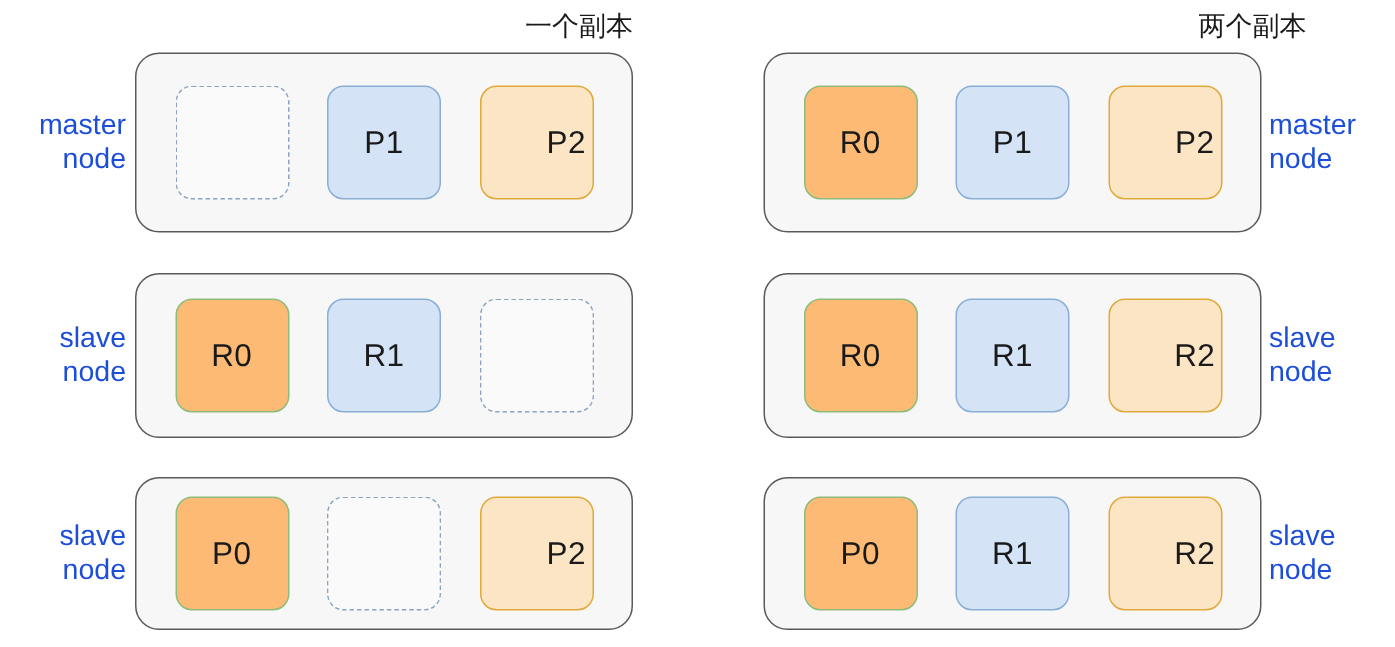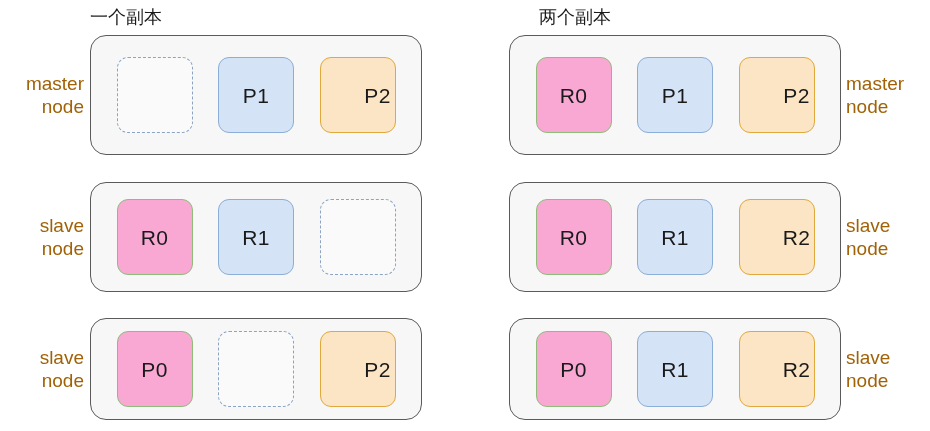--- a/index.html
+++ b/index.html
@@ -20,33 +20,33 @@
     width: 930px;
     height: 431px;
   }
 
   
   .col-title {
     position: absolute;
     top: 6px;
     font-size: 18px;
     line-height: 22px;
-    text-align: left;
+    text-align: right;
     color: #1a1a1a;
     white-space: nowrap;
   }
   .col-title.left  { left: 90px;  width: 332px; }
   .col-title.right { left: 539px; width: 332px; }
 
   
   .node-label {
     position: absolute;
     font-size: 19px;
     line-height: 23px;
-    color: #a16207;
+    color: #1d4ed8;
     white-space: nowrap;
   }
   .node-label.left-side {
     left: 0;
     width: 84px;
     text-align: right;
   }
   .node-label.right-side {
     left: 846px;
     width: 84px;
@@ -74,21 +74,21 @@
     border-radius: 11px;
     border: 1.6px solid transparent;
     display: flex;
     align-items: center;
     justify-content: center;
     font-size: 21px;
     line-height: 21px;
     color: #1a1a1a;
     letter-spacing: 0.3px;
   }
-  .cell.green  { background: #f9a8d4; border-color: #8fbc7a; }
+  .cell.green  { background: #fdba74; border-color: #8fbc7a; }
   .cell.blue   { background: #d5e3f7; border-color: #8aaed6; }
   .cell.orange { background: #fce5c4; border-color: #e0a93b; padding-left: 40px; }
   .cell.empty  {
     background: #fafafa;
     border: 1.8px dashed #8ba3c4;
     color: transparent;
   }
 </style>
 </head>
 <body>

